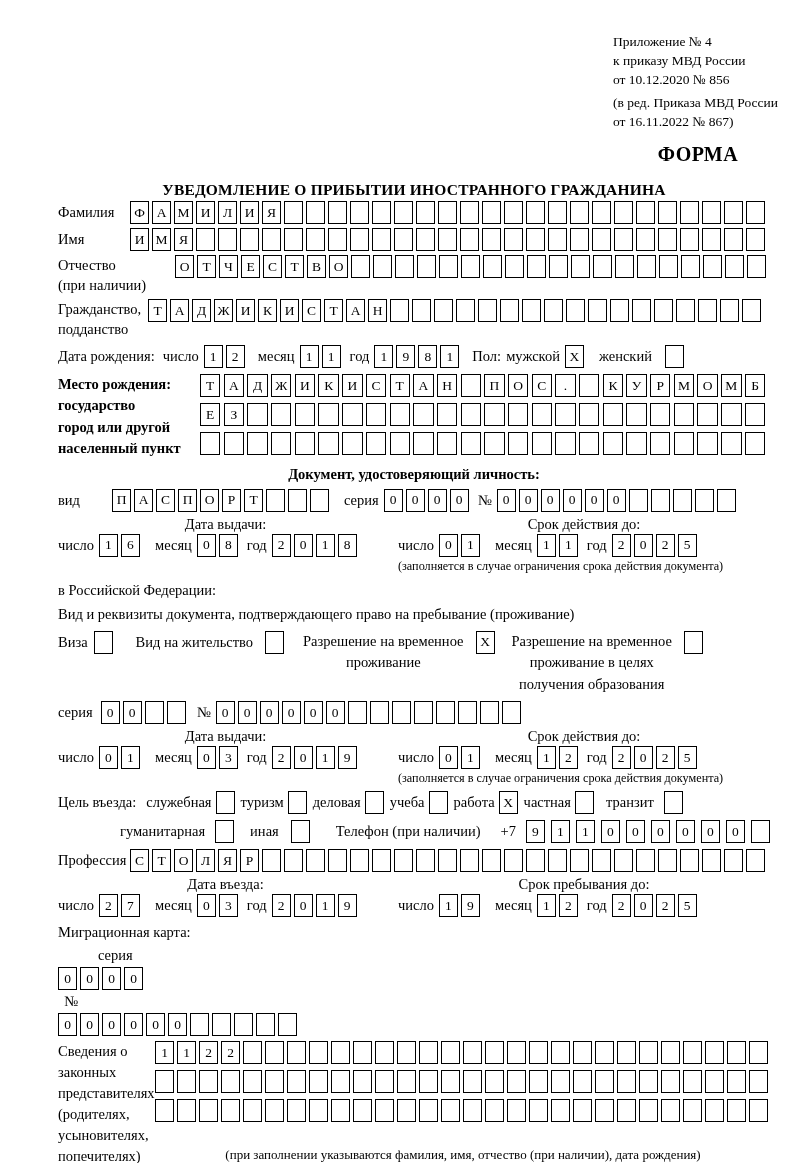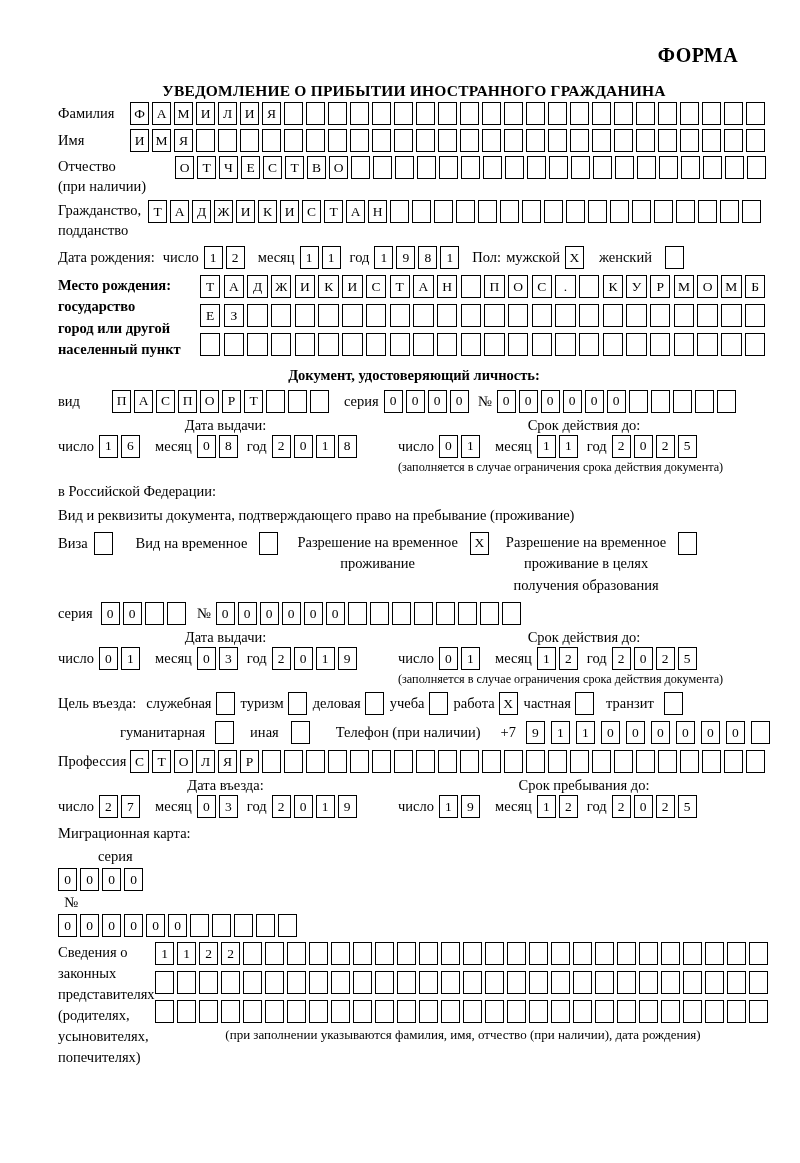--- a/index.html
+++ b/index.html
@@ -49,27 +49,34 @@
   .dgroup{display:flex;align-items:center;}
   .dnote{font-size:12.2px;margin-top:2px;white-space:nowrap;}
 
   .rline{font-size:14.5px;line-height:24px;white-space:nowrap;}
   .optrow{display:flex;align-items:flex-start;margin-top:5px;margin-bottom:6px;}
   .optlabel{font-size:14.5px;line-height:23px;white-space:nowrap;flex:0 0 auto;}
   .optlines{text-align:center;font-size:14.5px;line-height:21.5px;flex:0 0 auto;}
   .optlines div{white-space:nowrap;}
   .purpose .optlabel{margin-right:4px;}
   .purpose .cell{margin-right:6px;}
-  .rep-note{font-size:13px;text-align:center;margin-top:4px;white-space:nowrap;}
+  .rep-note{font-size:13px;text-align:center;margin-top:25px;white-space:nowrap;}
 </style>
 </head>
 <body>
 
 <div class="page">
 
+  <div class="annex">
+    <div>Приложение № 4</div>
+    <div>к приказу МВД России</div>
+    <div>от 10.12.2020 № 856</div>
+    <div class="amend">(в ред. Приказа МВД России</div>
+    <div>от 16.11.2022 № 867)</div>
+  </div>
   <div class="forma">ФОРМА</div>
 
   <div class="title">
     <div>УВЕДОМЛЕНИЕ О ПРИБЫТИИ ИНОСТРАННОГО ГРАЖДАНИНА</div>
   </div>
 
 
   <div class="frow">
     <div class="flabel w72">Фамилия</div>
     <div class="cells">
@@ -414,21 +421,21 @@
       <div class="dnote">(заполняется в случае ограничения срока действия документа)</div>
     </div>
   </div>
 
   <div class="rline">в Российской Федерации:</div>
   <div class="rline">Вид и реквизиты документа, подтверждающего право на пребывание (проживание)</div>
 
   <div class="optrow">
     <span class="optlabel">Виза</span>
     <span class="cell ml6"></span>
-    <span class="optlabel ml20">Вид на временное</span>
+    <span class="optlabel ml20">Вид на жительство</span>
     <span class="cell ml12"></span>
     <div class="optlines ml16">
       <div>Разрешение на временное</div>
       <div>проживание</div>
     </div>
     <span class="cell ml12">X</span>
     <div class="optlines ml14">
       <div>Разрешение на временное</div>
       <div>проживание в целях</div>
       <div>получения образования</div>

